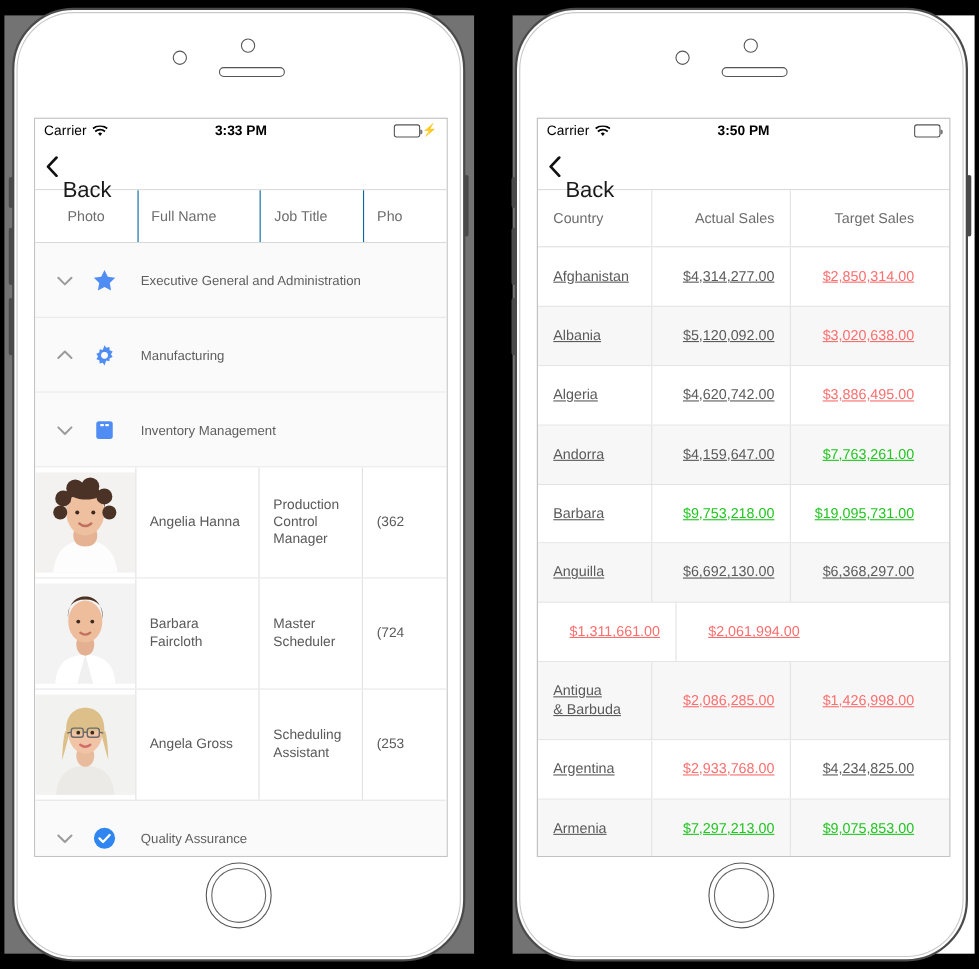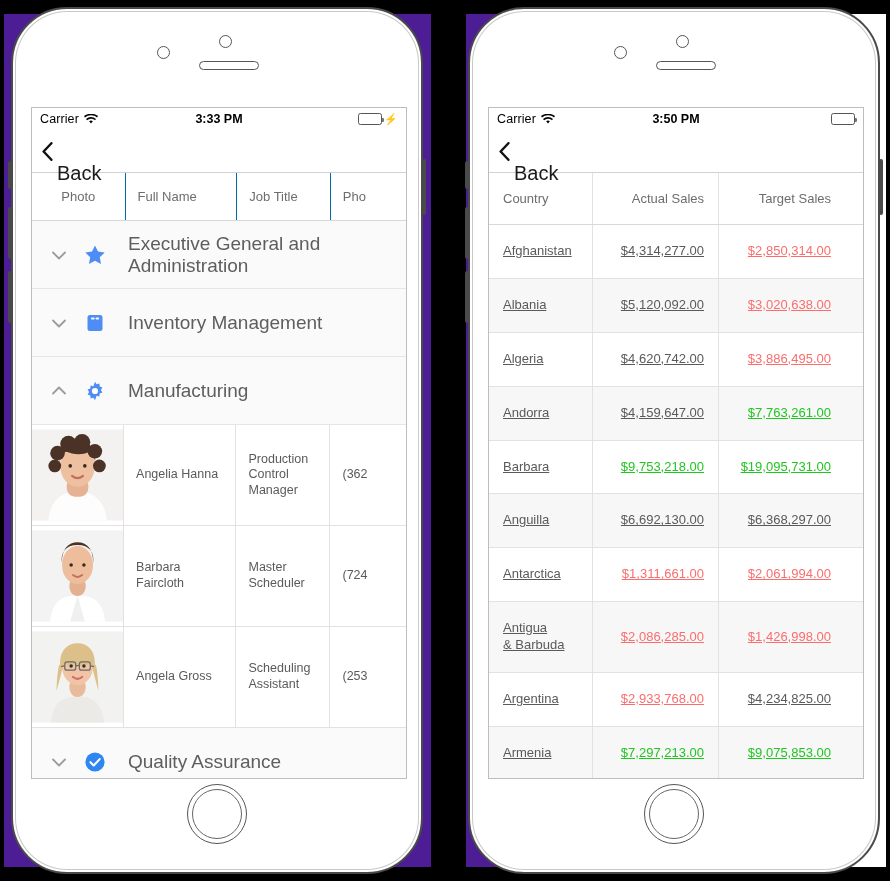--- a/index.html
+++ b/index.html
@@ -2,21 +2,21 @@
 <html><head>
 <meta charset="utf-8">
 <style>
   * { box-sizing: border-box; margin: 0; padding: 0; }
   html, body {
     width: 890px; height: 881px;
     background: #ffffff;
     font-family: "Liberation Sans", sans-serif;
     overflow: hidden;
   }
-  #stage { position: relative; width: 710px; height: 881px; background: #4c1d95; }
+  #stage { position: relative; width: 710px; height: 881px; background: #737373; }
 
   
   .backdrop { position: absolute; background: #000000; }
   .bk-top    { left: 0;   top: 0;    width: 890px; height: 14px; }
   .bk-bottom { left: 0;   top: 867px;width: 890px; height: 14px; }
   .bk-mid    { left: 431px; top: 0;  width: 35px;  height: 881px; }
   .bk-left   { left: 0;   top: 0;    width: 4px;   height: 881px; }
   .bk-right  { left: 886px; top: 0;  width: 4px;   height: 881px; }
 
   
@@ -134,21 +134,21 @@
   .c-job   { width: 100px; }
   .c-phone { width: 80px; }
 
   .group-row {
     display: flex; align-items: center; gap: 0;
     height: 68px; background: #fafafa;
     border-bottom: 1px solid #e6e6e6; padding-left: 16px; cursor: pointer;
   }
   .grp-chev { width: 22px; height: 22px; flex: 0 0 22px; }
   .grp-icon { width: 22px; height: 22px; margin-left: 14px; flex: 0 0 22px; }
-  .grp-label { margin-left: 22px; font-size: 19px; color: #5e5e5e; }
+  .grp-label { margin-left: 22px; font-size: 12px; color: #5e5e5e; }
 
   .data-row { display: flex; background: #ffffff; border-bottom: 1px solid #e2e2e2; }
   .dr-cell {
     border-right: 1px solid #e2e2e2; padding: 10px 12px;
     font-size: 12.5px; color: #5a5a5a; display: flex; align-items: center;
     line-height: 1.25; overflow: hidden;
   }
   .dr-cell:last-child { border-right: none; }
   .dr-photo { width: 100px; padding: 0; justify-content: center; align-items: stretch; }
   .avatar-img { width: 100px; height: 100px; display: block; }
@@ -242,46 +242,46 @@
             <svg viewBox="0 0 22 22" width="22" height="22">
                 <path d="M11 1.5l3 6.1 6.7 1-4.9 4.7 1.2 6.7L11 16.8l-6 3.2 1.2-6.7L1.3 8.6l6.7-1z" fill="#4f8df5"></path>
               </svg>
           </span>
           <span class="grp-label">Executive General and Administration</span>
         </div>
 
         <div class="group-row">
           <span class="grp-chev">
             <svg viewBox="0 0 22 22" width="22" height="22">
+                <path d="M5 13.5l6-6 6 6" stroke="#9b9b9b" stroke-width="1.8" fill="none" stroke-linecap="round" stroke-linejoin="round"></path>
+              </svg>
+          </span>
+          <span class="grp-icon">
+            <svg viewBox="0 0 22 22" width="22" height="22">
+                <path d="M11 1.8l1.6 2.4 2.8-.7.3 2.9 2.7 1.1-1.5 2.5 1.5 2.5-2.7 1.1-.3 2.9-2.8-.7L11 20.2l-1.6-2.4-2.8.7-.3-2.9-2.7-1.1L5.1 12 3.6 9.5l2.7-1.1.3-2.9 2.8.7z" fill="#4f8df5"></path>
+                <circle cx="11" cy="11" r="3.1" fill="#fff"></circle>
+              </svg>
+          </span>
+          <span class="grp-label">Manufacturing</span>
+        </div>
+
+        <div class="group-row">
+          <span class="grp-chev">
+            <svg viewBox="0 0 22 22" width="22" height="22">
                 <path d="M5 8.5l6 6 6-6" stroke="#9b9b9b" stroke-width="1.8" fill="none" stroke-linecap="round" stroke-linejoin="round"></path>
               </svg>
           </span>
           <span class="grp-icon">
             <svg viewBox="0 0 22 22" width="22" height="22">
                 <rect x="3.5" y="3" width="15" height="16" rx="2.5" fill="#4f8df5"></rect>
                 <rect x="7" y="5.5" width="3.6" height="2" rx="1" fill="#fff"></rect>
                 <rect x="11.5" y="5.5" width="3.6" height="2" rx="1" fill="#fff"></rect>
               </svg>
           </span>
           <span class="grp-label">Inventory Management</span>
-        </div>
-
-        <div class="group-row">
-          <span class="grp-chev">
-            <svg viewBox="0 0 22 22" width="22" height="22">
-                <path d="M5 13.5l6-6 6 6" stroke="#9b9b9b" stroke-width="1.8" fill="none" stroke-linecap="round" stroke-linejoin="round"></path>
-              </svg>
-          </span>
-          <span class="grp-icon">
-            <svg viewBox="0 0 22 22" width="22" height="22">
-                <path d="M11 1.8l1.6 2.4 2.8-.7.3 2.9 2.7 1.1-1.5 2.5 1.5 2.5-2.7 1.1-.3 2.9-2.8-.7L11 20.2l-1.6-2.4-2.8.7-.3-2.9-2.7-1.1L5.1 12 3.6 9.5l2.7-1.1.3-2.9 2.8.7z" fill="#4f8df5"></path>
-                <circle cx="11" cy="11" r="3.1" fill="#fff"></circle>
-              </svg>
-          </span>
-          <span class="grp-label">Manufacturing</span>
         </div>
 
         <div class="data-row">
           <div class="dr-cell dr-photo">
             <svg class="avatar-img" viewBox="0 0 100 100">
               <rect width="100" height="100" fill="#f4f2f0"></rect>
               <path d="M18 100c2-22 14-32 32-32s30 10 32 32z" fill="#fdfdfd"></path>
               <path d="M38 62c0 8 4 12 12 12s12-4 12-12l-2-10H40z" fill="#e5b394"></path>
               <ellipse cx="50" cy="40" rx="19" ry="23" fill="#eec09f"></ellipse>
               <path d="M31 38c-3-16 8-27 19-27s22 11 19 27c1-6-2-11-7-13-6 3-18 3-24-1-5 3-8 8-7 14z" fill="#4a3326"></path>
@@ -438,21 +438,20 @@
               <div class="sr-cell rc-country" style="color: rgb(90, 90, 90);">Barbara</div>
               <div class="sr-cell rc-actual" style="color: rgb(34, 197, 34);">$9,753,218.00</div>
               <div class="sr-cell rc-target" style="color: rgb(34, 197, 34);">$19,095,731.00</div>
             </div>
             <div class="sales-row row-alt">
               <div class="sr-cell rc-country" style="color: rgb(90, 90, 90);">Anguilla</div>
               <div class="sr-cell rc-actual" style="color: rgb(90, 90, 90);">$6,692,130.00</div>
               <div class="sr-cell rc-target" style="color: rgb(90, 90, 90);">$6,368,297.00</div>
             </div>
             <div class="sales-row row-plain">
-              <div class="sr-cell rc-country" style="color: rgb(90, 90, 90);">Antarctica</div>
               <div class="sr-cell rc-actual" style="color: rgb(250, 110, 110);">$1,311,661.00</div>
               <div class="sr-cell rc-target" style="color: rgb(250, 110, 110);">$2,061,994.00</div>
             </div>
             <div class="sales-row row-alt">
               <div class="sr-cell rc-country" style="color: rgb(90, 90, 90);">Antigua
 &amp; Barbuda</div>
               <div class="sr-cell rc-actual" style="color: rgb(250, 110, 110);">$2,086,285.00</div>
               <div class="sr-cell rc-target" style="color: rgb(250, 110, 110);">$1,426,998.00</div>
             </div>
             <div class="sales-row row-plain">

